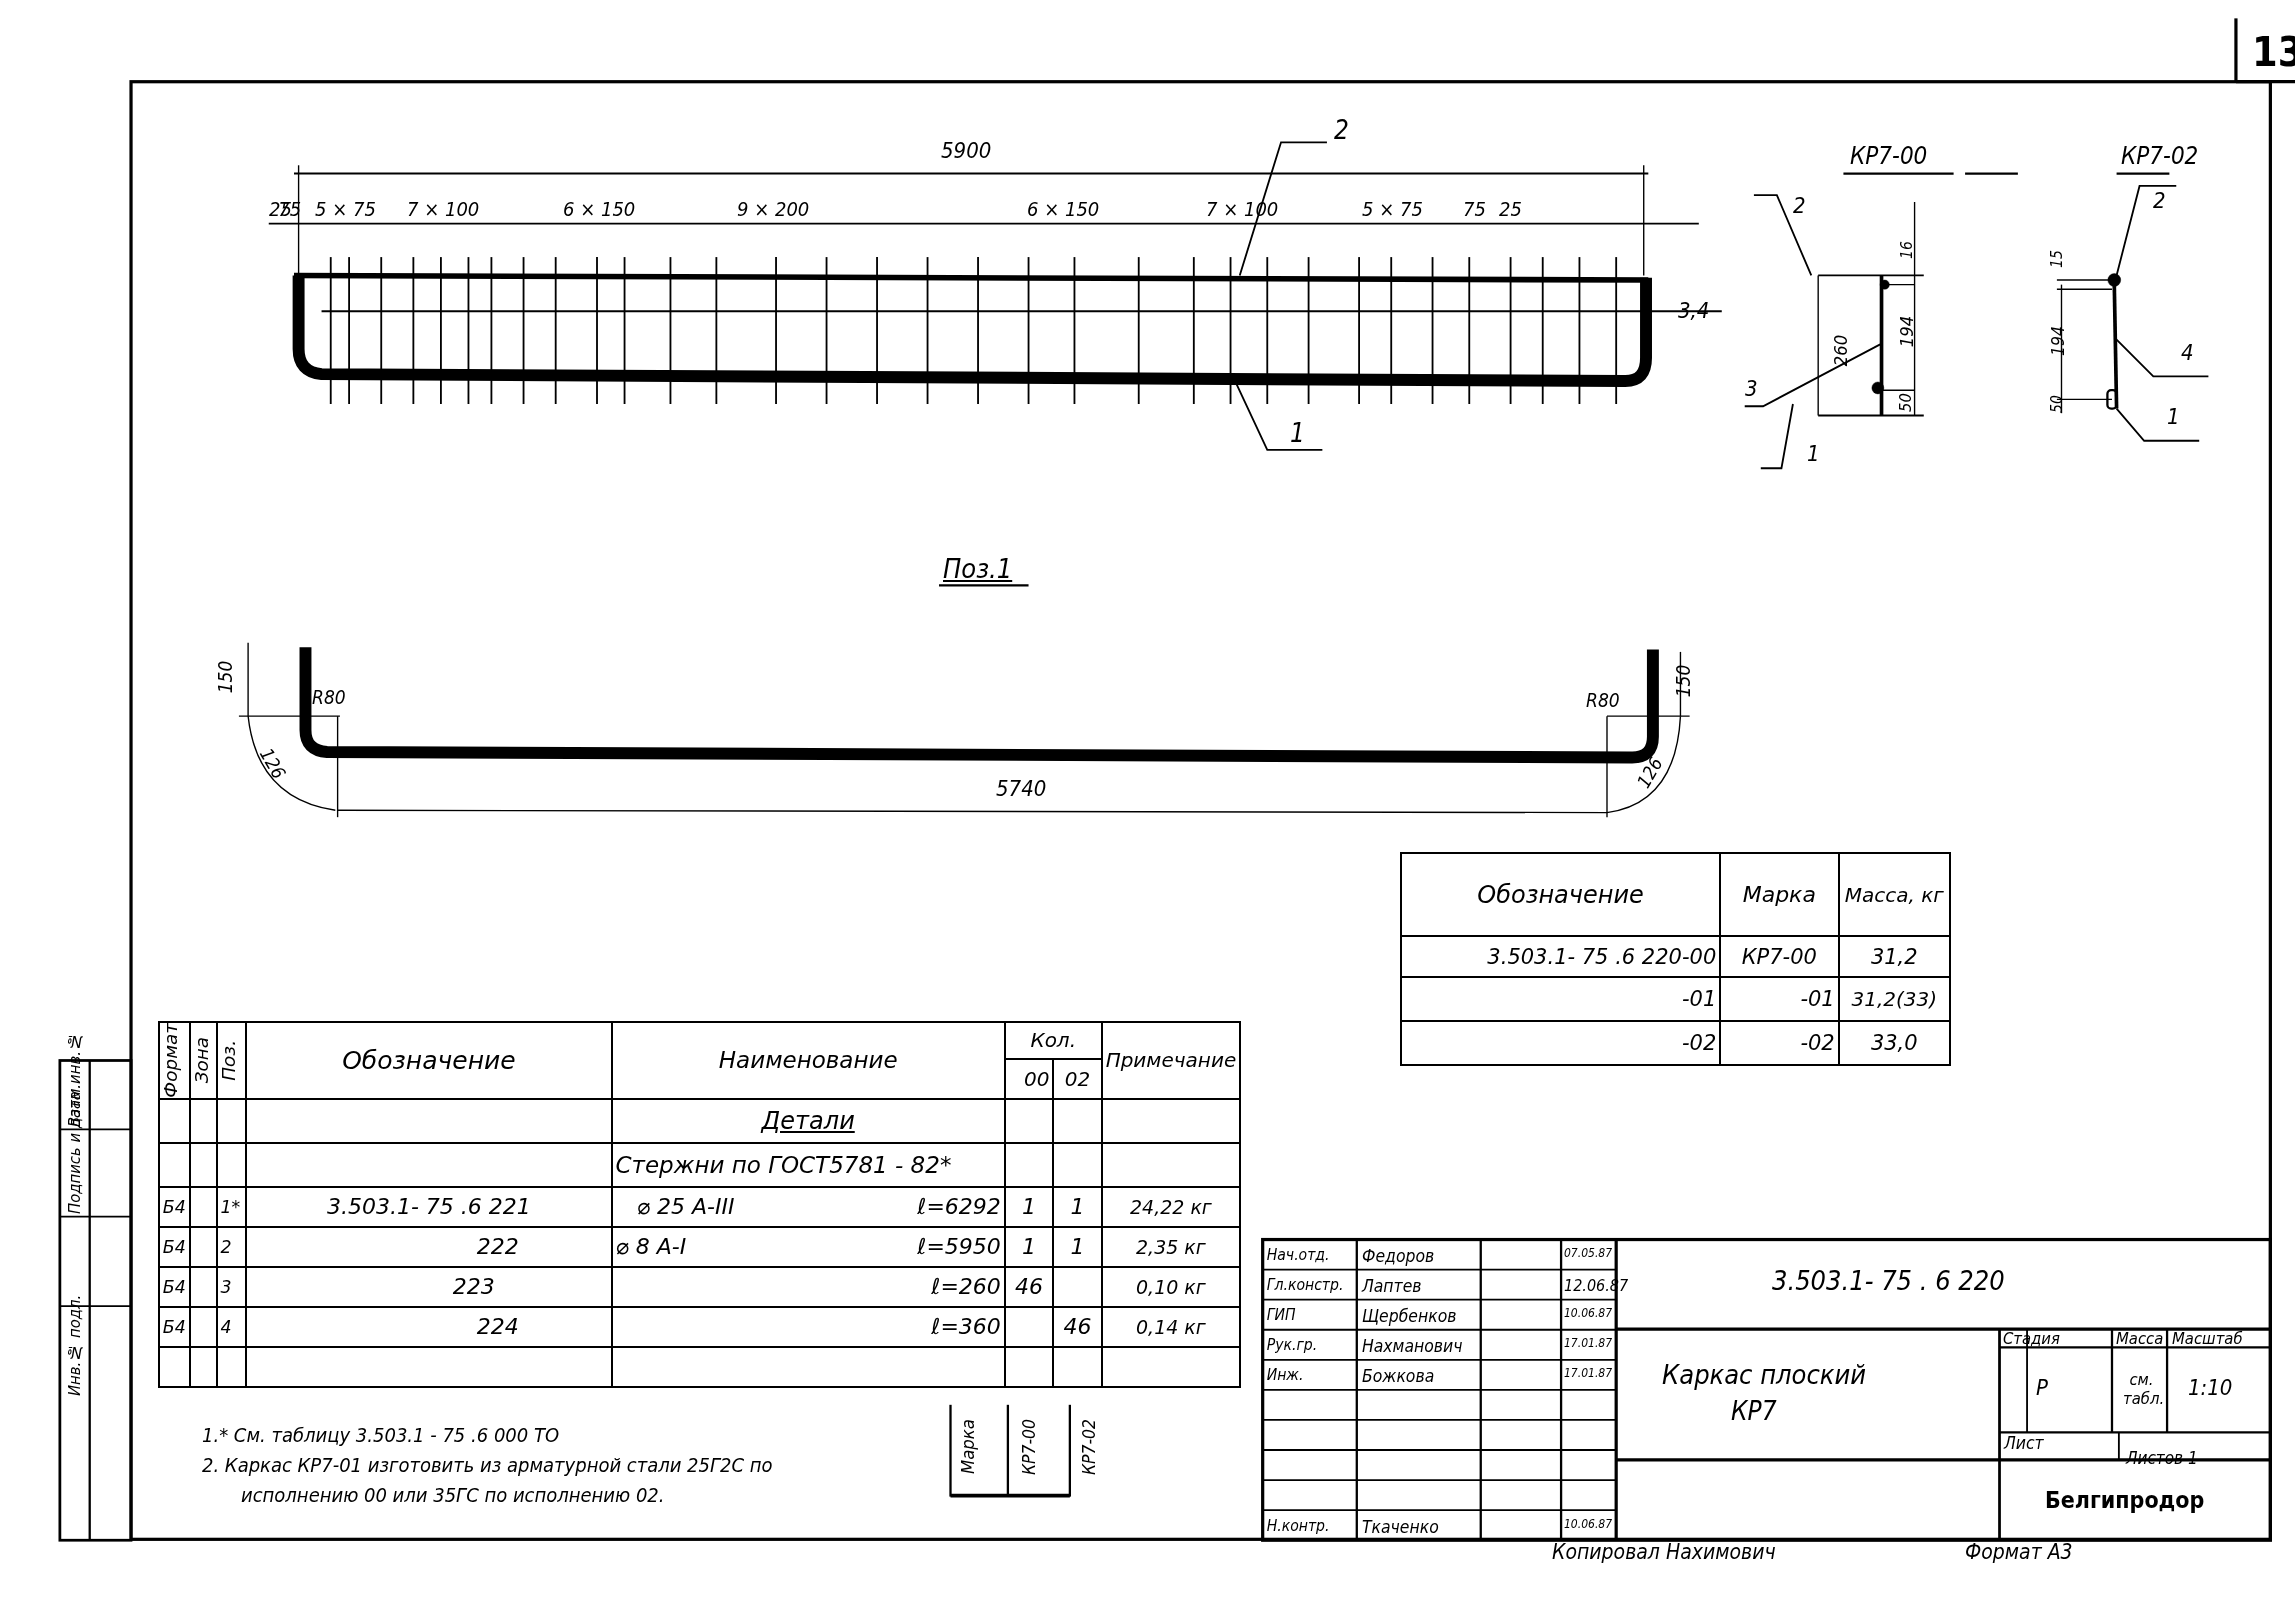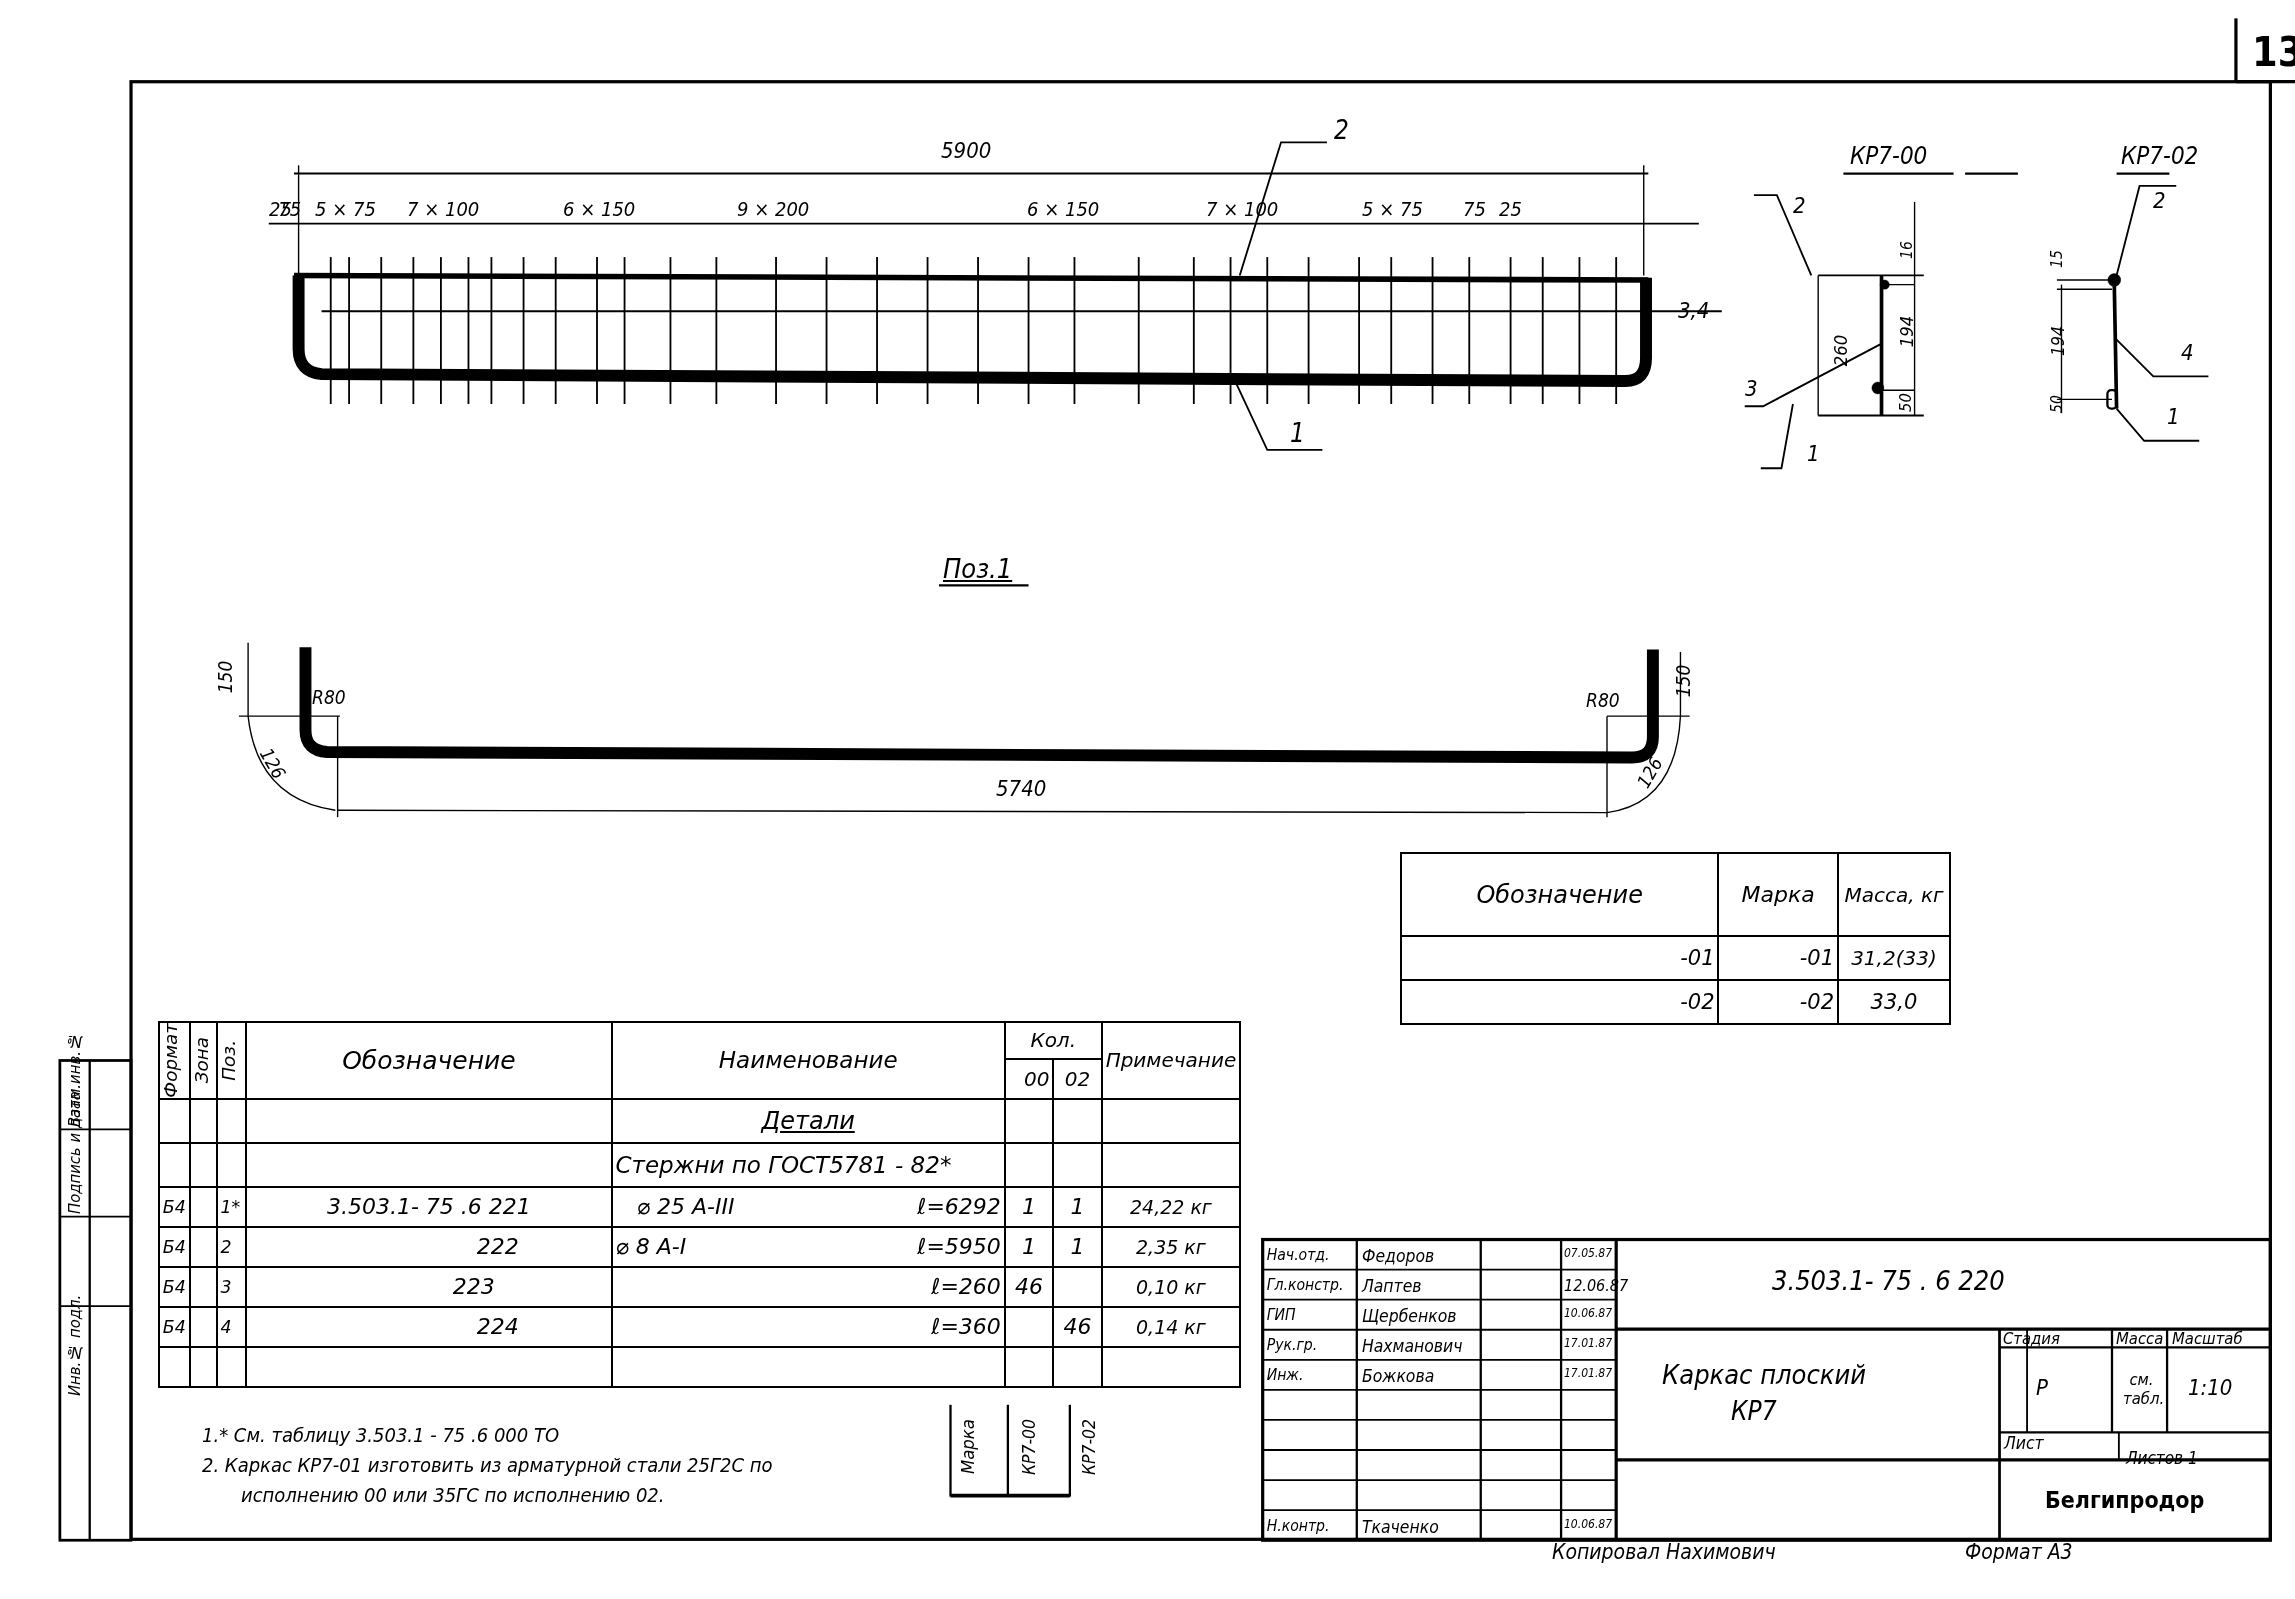--- a/index.html
+++ b/index.html
@@ -210,20 +210,25 @@
 <div class="txt" style="left:1667px;top:670px;font-size:19px;transform:rotate(-90deg);">150</div>
 <div class="txt" style="left:1634px;top:762px;font-size:18.4px;transform:rotate(-60deg);">126</div>
 
 <table class="grid abs" style="left:1400px;top:852px;width:551px;">
   <tbody>
       <tr style="height:83px;">
     <td style="width:321px;font-size:24px;">Обозначение</td>
     <td style="width:115px;font-size:22px;">Марка</td>
     <td style="width:106px;font-size:20px;white-space:normal;text-align:center;">Масса, кг</td>
   </tr>
+  <tr style="height:41px;font-size:21px;">
+    <td class="r" style="font-size:21px;">3.503.1- 75  .6  220-00</td>
+    <td style="font-size:21px;">КР7-00</td>
+    <td style="font-size:21px;">31,2</td>
+  </tr>
   <tr style="height:44px;">
     <td class="r" style="font-size:21px;">-01</td>
     <td class="r" style="font-size:21px;">-01</td>
     <td style="font-size:20px;">31,2(33)</td>
   </tr>
   <tr style="height:44px;">
     <td class="r" style="font-size:21px;">-02</td>
     <td class="r" style="font-size:21px;">-02</td>
     <td style="font-size:21px;">33,0</td>
   </tr>

